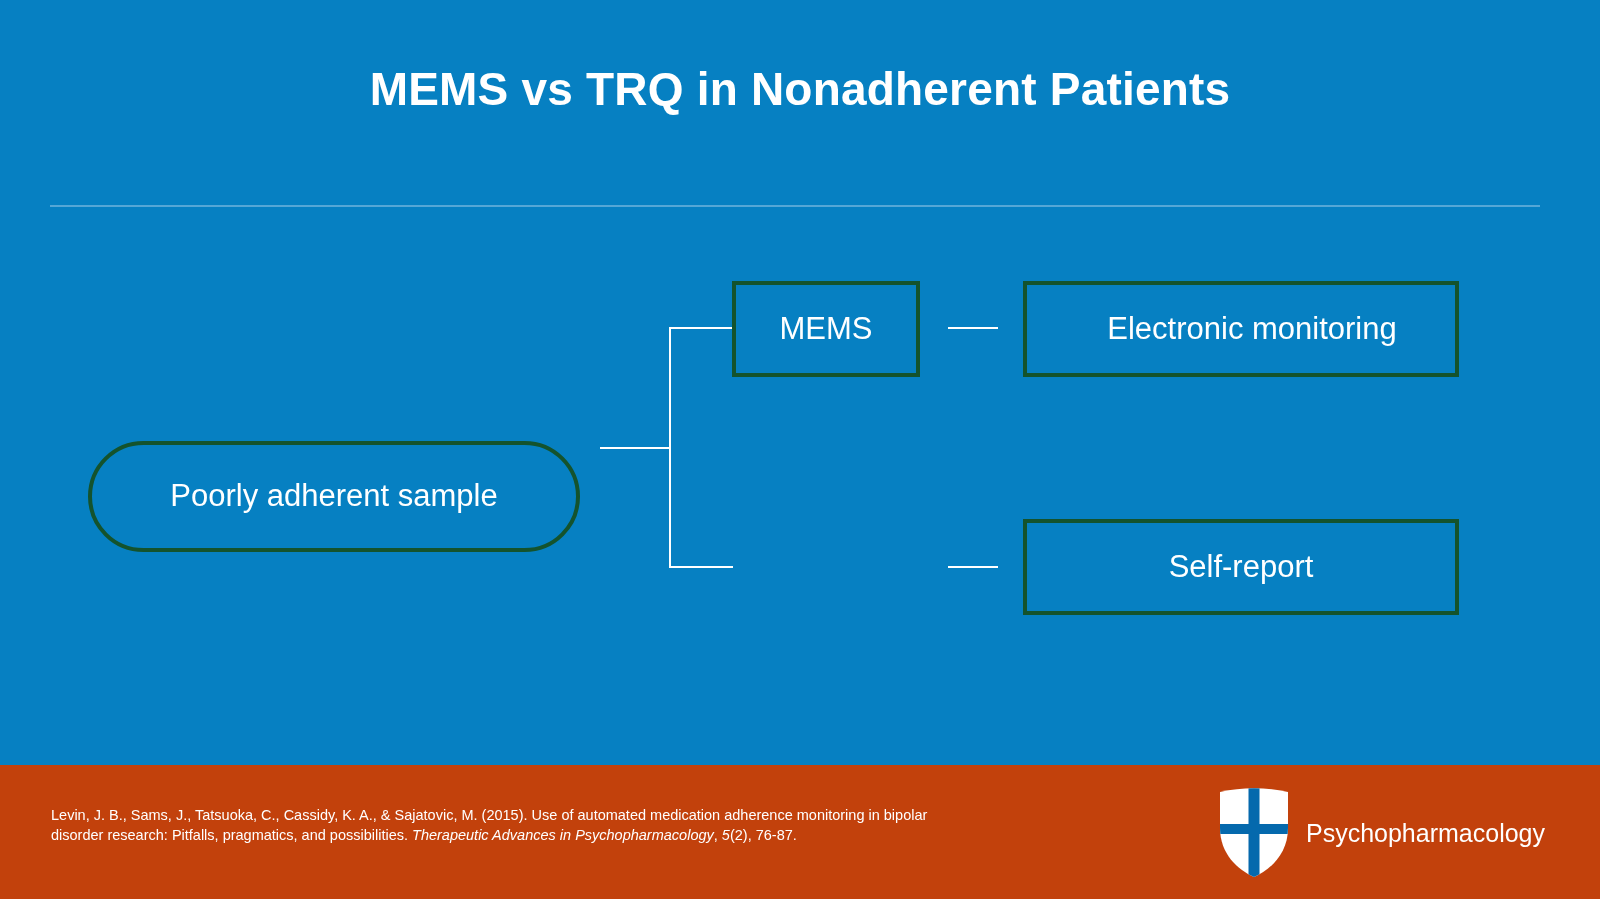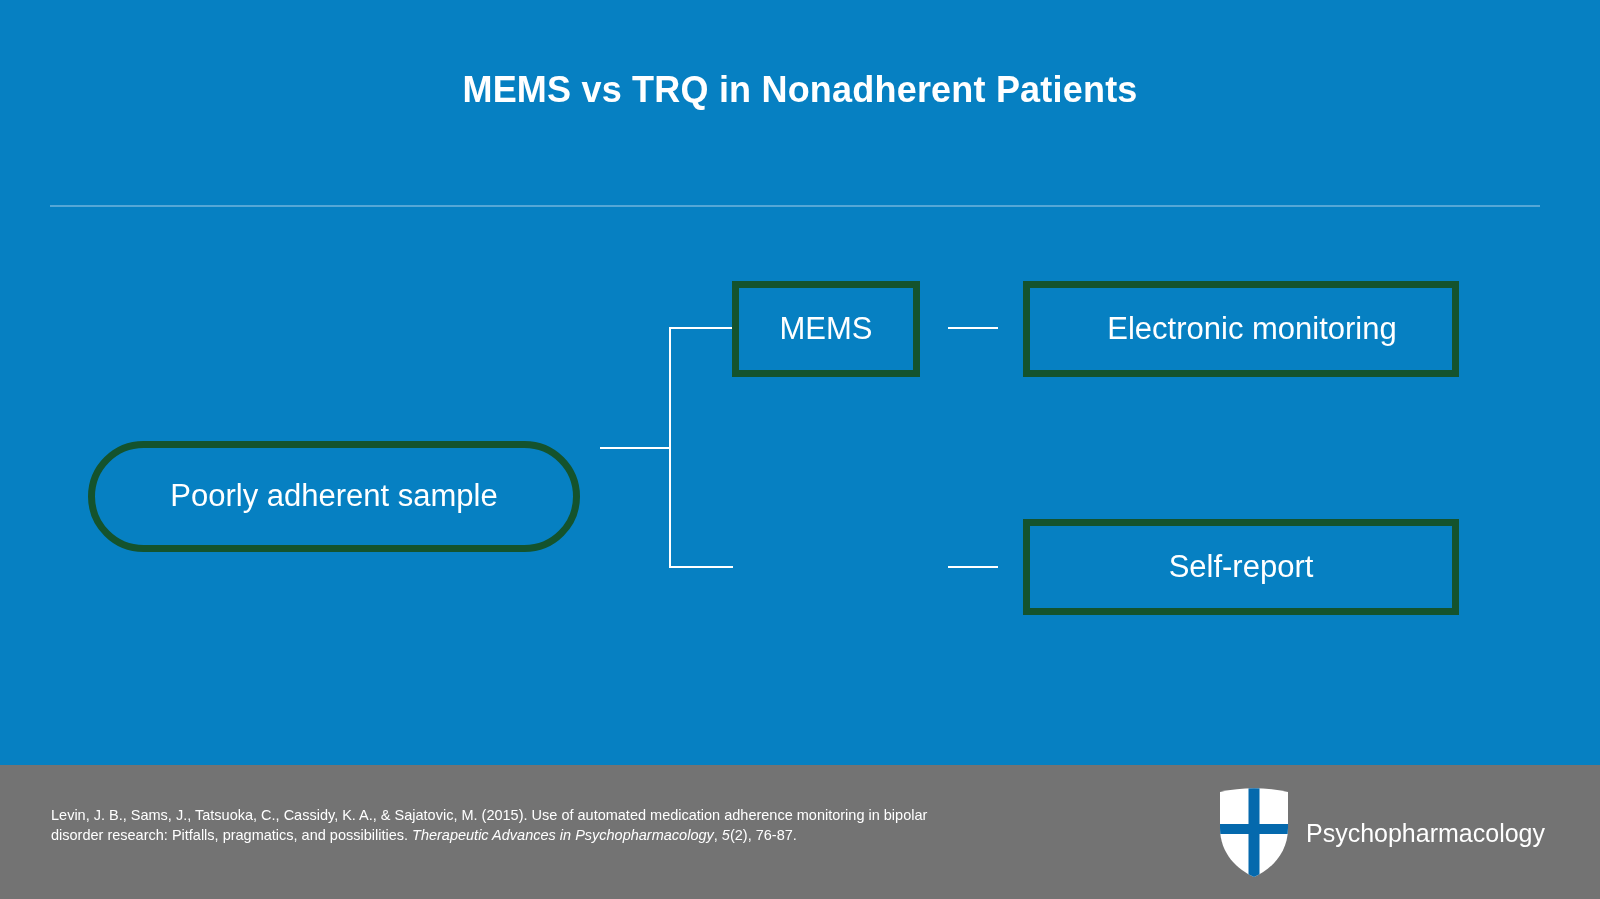--- a/index.html
+++ b/index.html
@@ -27,21 +27,21 @@
   #title-block {
     position: absolute;
     left: 0;
     top: 58px;
     width: 1600px;
     text-align: center;
   }
   .title-line {
     display: block;
     color: #ffffff;
-    font-size: 36px;
+    font-size: 46px;
     font-weight: bold;
     line-height: 63px;
     letter-spacing: 0.2px;
   }
 
   #title-divider {
     position: absolute;
     left: 50px;
     top: 205px;
     width: 1490px;
@@ -54,21 +54,21 @@
     position: absolute;
     left: 0;
     top: 0;
     width: 1600px;
     height: 760px;
   }
 
   .node {
     position: absolute;
     box-sizing: border-box;
-    border: 7px solid #14532d;
+    border: 4px solid #14532d;
     color: #ffffff;
     display: flex;
     align-items: center;
     justify-content: center;
     font-size: 31px;
     font-weight: 400;
     line-height: 1.1;
     text-align: center;
   }
 
@@ -153,21 +153,21 @@
     width: 50px;
   }
 
   
   #footer {
     position: absolute;
     left: 0;
     top: 765px;
     width: 1600px;
     height: 134px;
-    background: #737373;
+    background: #c2410c;
   }
 
   #citation {
     position: absolute;
     left: 51px;
     top: 41px;
     width: 880px;
     color: #ffffff;
     font-size: 14.5px;
     line-height: 19.5px;

